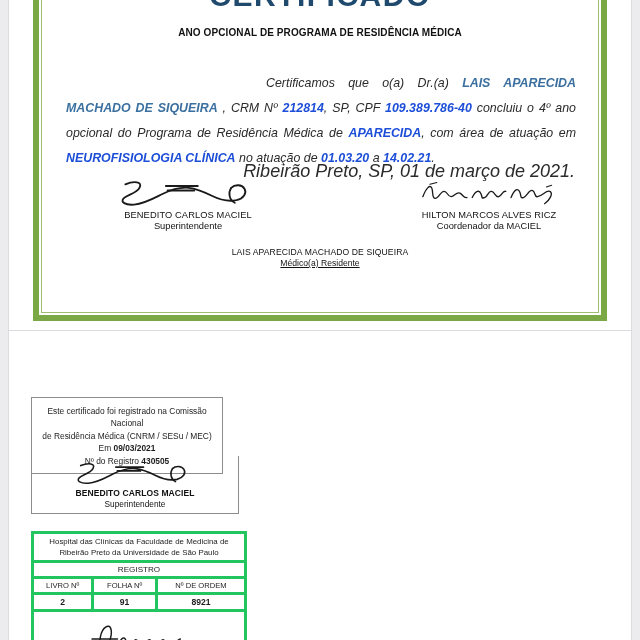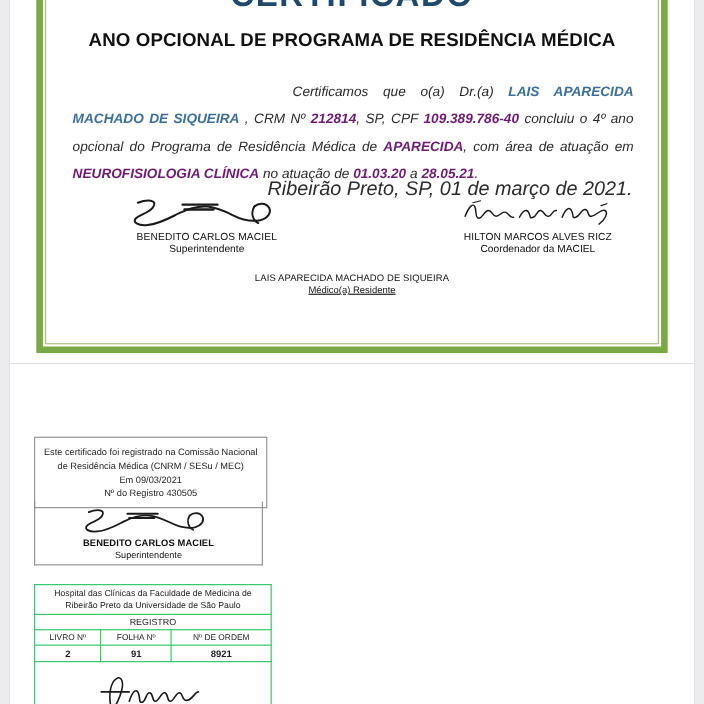--- a/index.html
+++ b/index.html
@@ -25,31 +25,31 @@
     border:1.5px solid #9dbf6e;box-sizing:border-box;
   }
 
   .cert-title{
     position:absolute;left:0;right:0;top:14px;text-align:center;
     font-size:30px;font-weight:bold;color:#1f4a6e;letter-spacing:1.5px;
     font-family:"Liberation Sans", sans-serif;
   }
   .cert-subtitle{
     position:absolute;left:0;right:0;top:62px;text-align:center;
-    font-size:17px;font-weight:bold;color:#111;letter-spacing:.1px;
+    font-size:10px;font-weight:bold;color:#111;letter-spacing:.1px;
   }
 
   .body-text{
     position:absolute;left:57px;right:55px;top:106px;
     font-size:12.4px;line-height:25px;color:#2b2b2b;
     font-style:italic;text-align:justify;
     font-family:"Liberation Sans", sans-serif;
   }
   .body-text .indent{display:inline-block;width:200px;}
-  .b{font-weight:bold;font-style:italic;color:#701a75;margin-top:38px;}
+  .b{font-weight:bold;font-style:italic;color:#1d4ed8;margin-top:38px;}
   .name-hl{font-weight:bold;font-style:italic;color:#3a6f9f;}
 
   .place-date{
     position:absolute;right:56px;top:196px;
     font-size:18px;font-style:italic;color:#2b2b2b;
   }
 
   .sig-block{position:absolute;text-align:center;}
   .sig-left{left:84px;top:214px;width:190px;}
   .sig-right{left:380px;top:214px;width:200px;}
@@ -62,42 +62,42 @@
   }
   .resident-name{font-size:8.6px;color:#111;letter-spacing:.1px;}
   .resident-role{font-size:8.6px;color:#111;margin-top:1px;text-decoration:underline;}
 
   
   .page2{
     position:absolute;left:8px;top:330px;width:624px;height:330px;
     background:#ffffff;border:1px solid #dcdce0;box-sizing:border-box;
   }
   .reg-box{
-    position:absolute;left:22px;top:66px;width:212px;
+    position:absolute;left:22px;top:66px;width:192px;
     border:1px solid #8d8d8d;box-sizing:border-box;
     padding:7px 6px 6px 6px;text-align:center;
   }
   .reg-line{font-size:8.4px;color:#1d1d1d;line-height:12.4px;}
-  .reg-line b{font-weight:normal;}
+  .reg-line b{font-weight:bold;}
 
   .sign-box{
     position:absolute;left:22px;top:125px;width:208px;height:58px;
     border:1px solid #8d8d8d;border-top:none;box-sizing:border-box;
     text-align:center;padding-top:5px;
   }
   .sign-box .sig-img{height:26px;}
   .sign-name{font-size:8.5px;font-weight:bold;color:#111;letter-spacing:.1px;}
   .sign-role{font-size:8.3px;color:#111;margin-top:1px;}
 
   .registry-table{
     position:absolute;left:22px;top:200px;width:216px;
     border-collapse:collapse;
   }
   .registry-table td{
-    border:1px solid #22c55e;text-align:center;color:#1d1d1d;
+    border:3px solid #22c55e;text-align:center;color:#1d1d1d;
     padding:2px 1px;
   }
   .rt-hospital{font-size:7.9px;line-height:11px;}
   .rt-registro{font-size:8.1px;margin-top:37px;}
   .rt-head{font-size:7.6px;}
   .rt-val{font-size:8.6px;font-weight:bold;}
   .rt-sig{height:50px;vertical-align:middle;}
   .rt-sig .sig-img{height:34px;}
 </style>
 </head>
@@ -118,21 +118,21 @@
       <span class="name-hl">LAIS APARECIDA MACHADO DE SIQUEIRA</span>
       <span>, CRM Nº</span>
       <span class="b">212814</span><span>, SP, CPF</span>
       <span class="b">109.389.786-40</span>
       <span>concluiu o 4º ano opcional do Programa de Residência Médica de</span>
       <span class="b">APARECIDA</span><span>, com área de atuação em</span>
       <span class="b">NEUROFISIOLOGIA CLÍNICA</span>
       <span>no atuação de</span>
       <span class="b">01.03.20</span>
       <span>a</span>
-      <span class="b">28.05.21</span><span>.</span>
+      <span class="b">14.02.21</span><span>.</span>
     </div>
 
     <div class="place-date">Ribeirão Preto, SP,  01 de março de 2021.</div>
 
     <div class="sig-block sig-left">
       <svg class="sig-img" viewBox="0 0 170 34">
         <path d="M14 6 C24 2,34 3,30 10 C27 16,16 18,12 22 C8 26,14 30,24 29 C36 28,46 22,56 17
                  C66 12,76 9,86 10 C96 11,104 15,112 19 C120 23,130 26,140 24 C148 22,152 16,149 11
                  C146 6,138 6,134 10" fill="none" stroke="#1a1a1a" stroke-width="2.1" stroke-linecap="round"></path>
         <path d="M60 8 L96 8 M62 13 L92 13" fill="none" stroke="#1a1a1a" stroke-width="2.4" stroke-linecap="round"></path>

